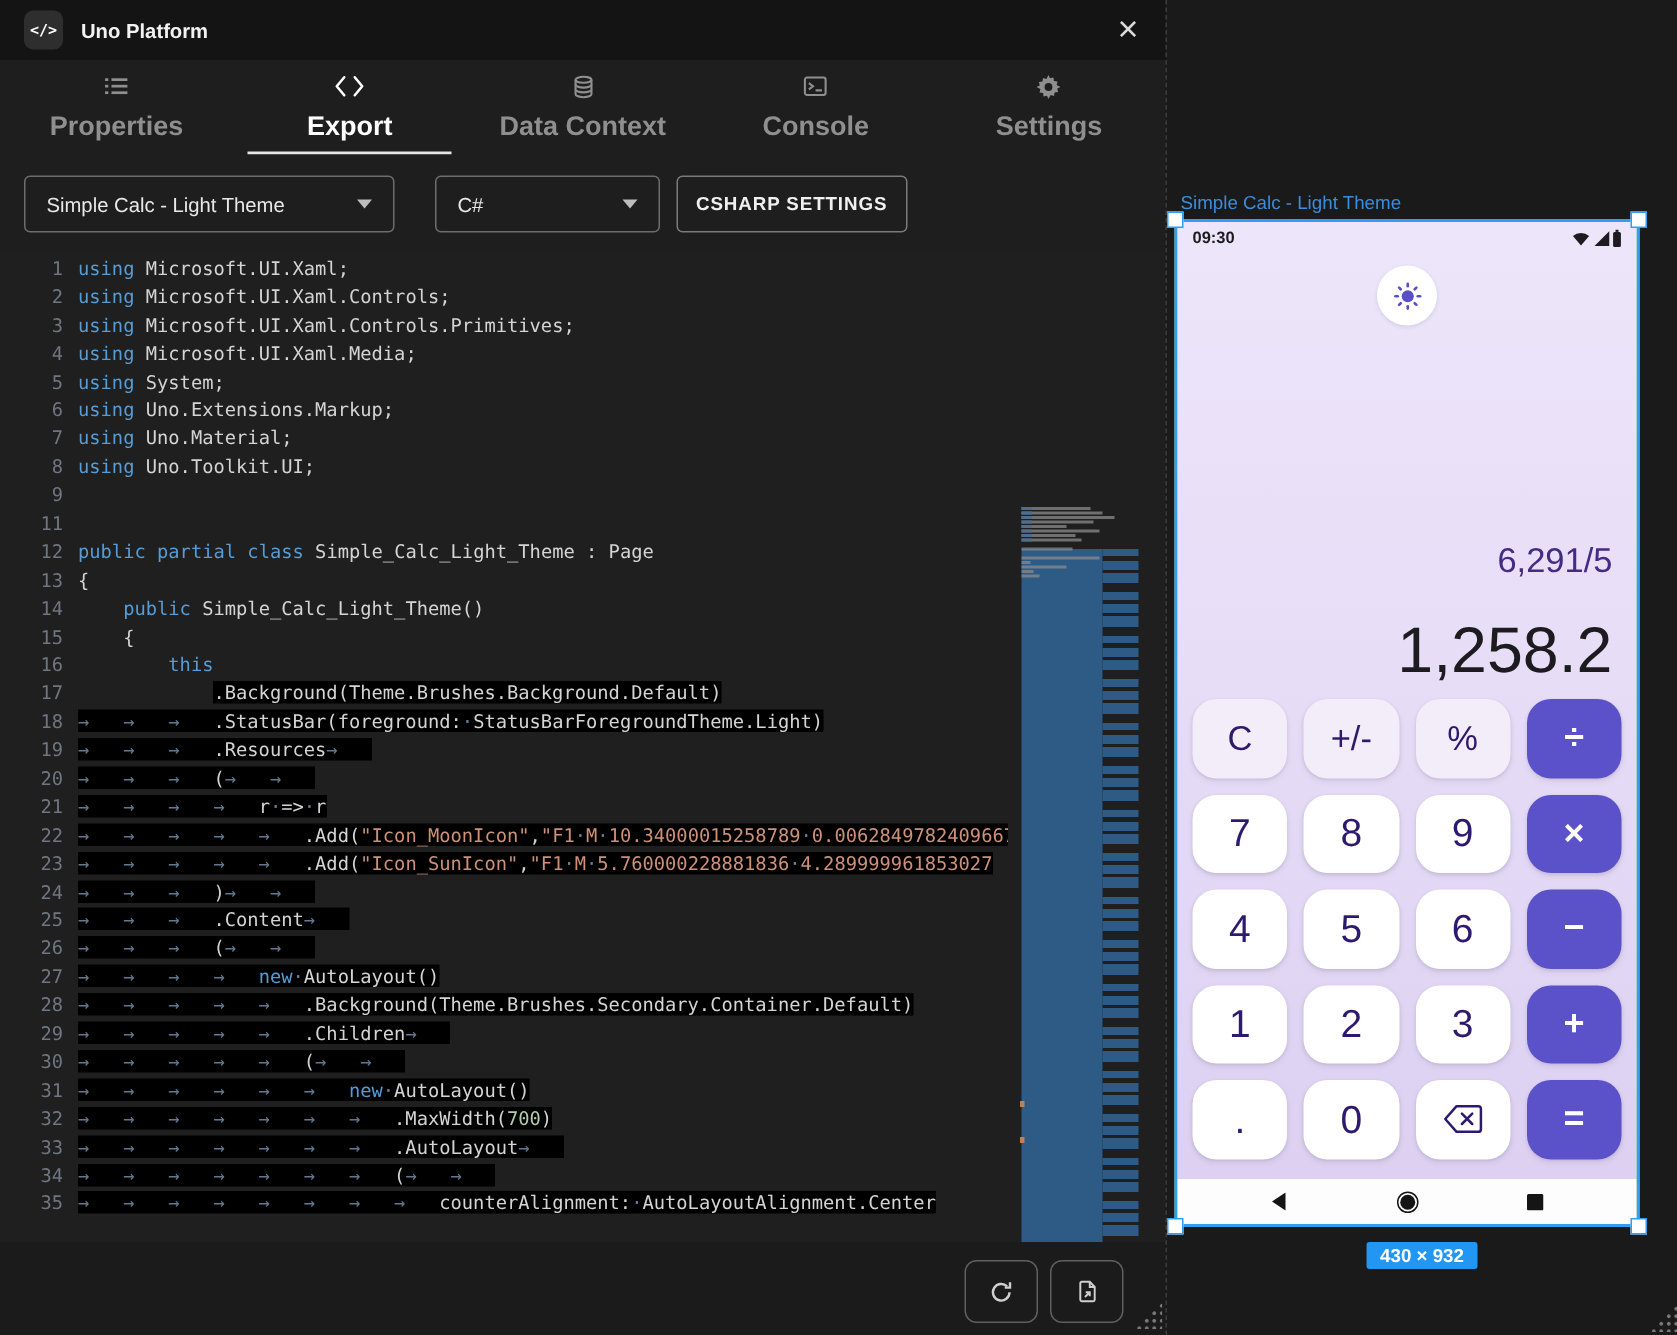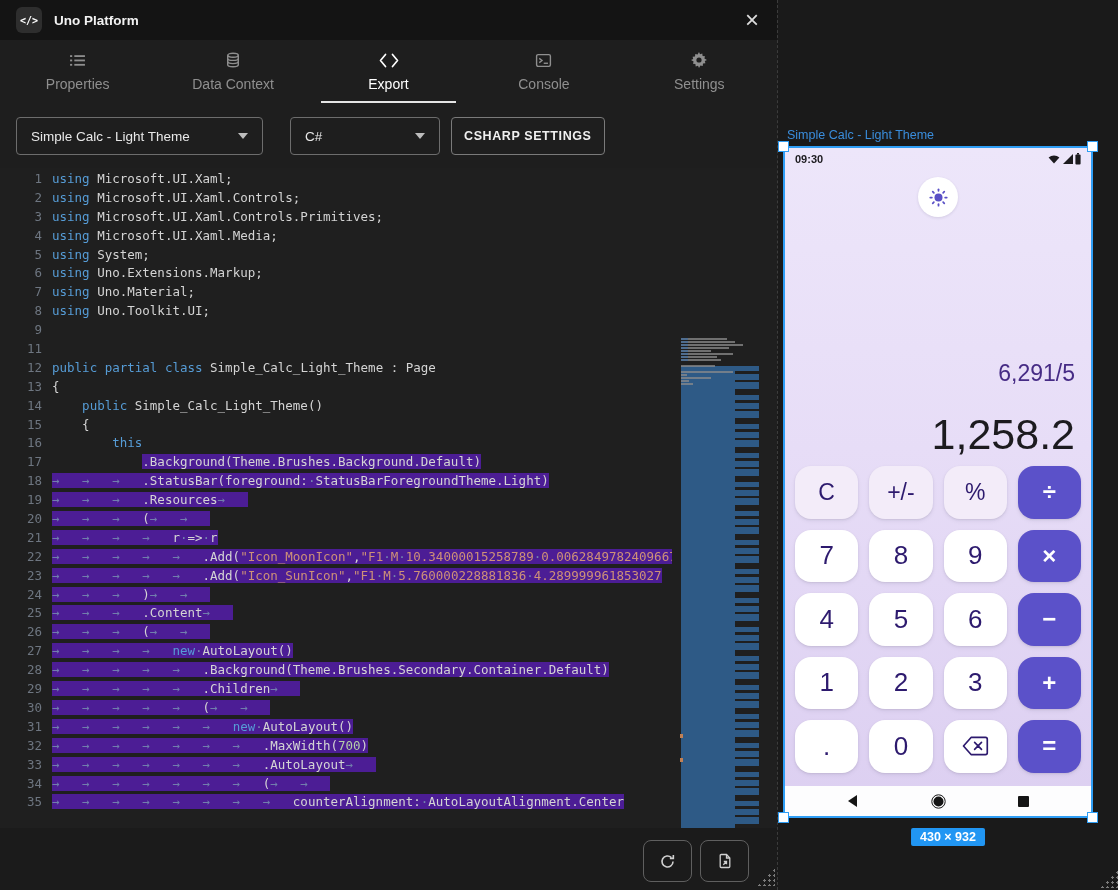--- a/index.html
+++ b/index.html
@@ -12,21 +12,21 @@
   .logo{width:26px;height:26px;border-radius:6px;background:#2e2e2e;color:#fff;
         display:flex;align-items:center;justify-content:center;
         font-family:"DejaVu Sans Mono",monospace;font-size:10px;font-weight:bold;}
   .win-title{margin-left:12px;font-size:13.5px;font-weight:bold;color:#f2f2f2;}
   .close-btn{margin-left:auto;color:#dcdcdc;font-size:24px;line-height:1;cursor:pointer;padding:0 2px;}
   
   .tabbar{position:absolute;left:0;top:40px;right:0;height:63px;background:#1e1e1e;display:flex;}
   .tab{position:relative;flex:1;display:flex;flex-direction:column;align-items:center;
        justify-content:center;gap:7px;color:#8f8f8f;cursor:pointer;}
   .tab .t-icon{height:18px;display:flex;align-items:center;justify-content:center;}
-  .tab .t-label{font-size:14px;}
+  .tab .t-label{font-size:18px;font-weight:bold;}
   .tab.active{color:#ffffff;}
   .tab.active::after{content:"";position:absolute;left:10px;right:10px;bottom:0;height:2.5px;background:#e4e4e4;}
   
   .toolrow{position:absolute;left:0;top:103px;right:0;height:65px;background:#1e1e1e;}
   .select{position:absolute;top:14px;height:38px;border:1px solid #6d6d6d;border-radius:4px;
           color:#e8e8e8;font-size:13.5px;display:flex;align-items:center;box-sizing:border-box;
           padding:0 14px;cursor:pointer;background:transparent;}
   .select .chev{margin-left:auto;width:0;height:0;border-left:5px solid transparent;
                 border-right:5px solid transparent;border-top:6px solid #bdbdbd;}
   .sel-theme{left:16px;width:247px;}
@@ -38,21 +38,21 @@
   .editor{position:absolute;left:0;top:168px;width:777px;height:660px;background:#1f1f1f;overflow:hidden;
           font-family:"DejaVu Sans Mono",monospace;font-size:12.5px;line-height:18.9px;}
   .code-scroll{position:absolute;left:0;top:2px;width:672px;overflow:hidden;}
   .code-line{white-space:pre;display:flex;height:18.9px;}
   .ln{display:inline-block;width:42px;text-align:right;color:#6e7681;flex:none;}
   .code-text{margin-left:10px;white-space:pre;}
   .seg-k{color:#569cd6;}
   .seg-p{color:#d4d4d4;}
   .seg-s{color:#ce9178;}
   .seg-n{color:#b5cea8;}
-  .sel{background:#4c1d95;}
+  .sel{background:#000000;}
   .ws{color:#7b97b4;opacity:.8;}
   .dot{color:#7b97b4;opacity:.85;}
   
   .minimap{position:absolute;left:681px;top:168px;width:78px;height:652px;}
   .mini-line{position:absolute;height:2px;background:#8b8b8b;opacity:.75;}
   .mini-line .lead{position:absolute;left:0;top:0;bottom:0;width:7px;background:#5f87b5;}
   .mini-sel-left{position:absolute;left:0;top:30px;width:54px;height:617px;background:#2e5a86;}
   .mini-sel-jag{position:absolute;left:54px;top:30px;width:24px;height:617px;
      background:repeating-linear-gradient(180deg,#2e5a86 0 5px,rgba(0,0,0,0) 5px 8px,#2e5a86 8px 14px,
      rgba(0,0,0,0) 14px 16px,#2e5a86 16px 23px,rgba(0,0,0,0) 23px 29px);}
@@ -120,40 +120,40 @@
                 <rect x="5" y="3" width="10" height="1.7"></rect>
                 <rect x="1" y="7.1" width="2" height="1.7"></rect>
                 <rect x="5" y="7.1" width="10" height="1.7"></rect>
                 <rect x="1" y="11.2" width="2" height="1.7"></rect>
                 <rect x="5" y="11.2" width="10" height="1.7"></rect>
               </g>
             </svg>
           </span>
           <span class="t-label">Properties</span>
         </div>
+        <div class="tab active">
+          <span class="t-icon">
+            <svg viewBox="0 0 20 14" width="20" height="15">
+              <path d="M6.5 1 1.5 7l5 6M13.5 1l5 6-5 6" fill="none" stroke="currentColor" stroke-width="1.7" stroke-linecap="round" stroke-linejoin="round"></path>
+            </svg>
+          </span>
+          <span class="t-label">Export</span>
+        </div>
         <div class="tab">
           <span class="t-icon">
             <svg viewBox="0 0 16 16" width="16" height="16">
               <g fill="none" stroke="currentColor" stroke-width="1.4">
                 <ellipse cx="8" cy="3.2" rx="5.3" ry="2"></ellipse>
                 <path d="M2.7 3.2v9.6c0 1.1 2.4 2 5.3 2s5.3-.9 5.3-2V3.2"></path>
                 <path d="M2.7 6.4c0 1.1 2.4 2 5.3 2s5.3-.9 5.3-2"></path>
                 <path d="M2.7 9.6c0 1.1 2.4 2 5.3 2s5.3-.9 5.3-2"></path>
               </g>
             </svg>
           </span>
           <span class="t-label">Data Context</span>
-        </div>
-        <div class="tab active">
-          <span class="t-icon">
-            <svg viewBox="0 0 20 14" width="20" height="15">
-              <path d="M6.5 1 1.5 7l5 6M13.5 1l5 6-5 6" fill="none" stroke="currentColor" stroke-width="1.7" stroke-linecap="round" stroke-linejoin="round"></path>
-            </svg>
-          </span>
-          <span class="t-label">Export</span>
         </div>
         <div class="tab">
           <span class="t-icon">
             <svg viewBox="0 0 16 16" width="17" height="17">
               <g fill="none" stroke="currentColor" stroke-width="1.3">
                 <rect x="1.5" y="2.5" width="13" height="11" rx="1.4"></rect>
                 <path d="M4 6l2.6 2L4 10"></path>
                 <path d="M8.2 10.6h4"></path>
               </g>
             </svg>

